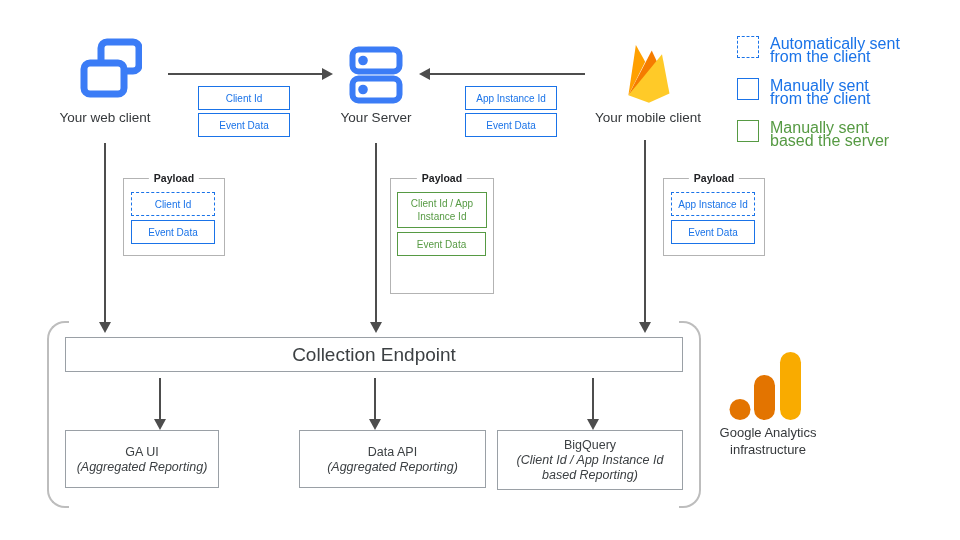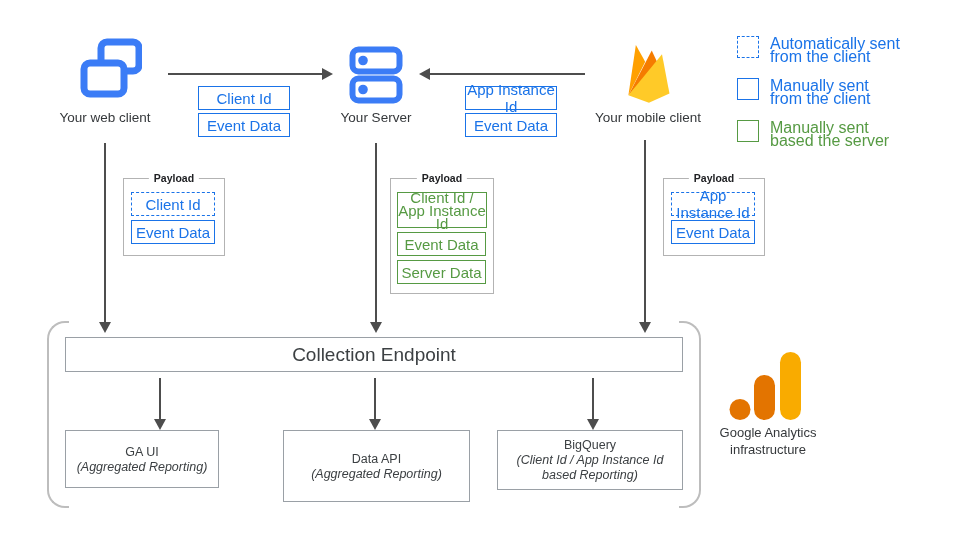--- a/index.html
+++ b/index.html
@@ -24,21 +24,21 @@
 
   
   .hline{position:absolute;height:2px;background:#4d4d4d;}
   .vline{position:absolute;width:2px;background:#4d4d4d;}
   .arr-right{position:absolute;width:0;height:0;border-left:11px solid #4d4d4d;border-top:6px solid transparent;border-bottom:6px solid transparent;}
   .arr-left{position:absolute;width:0;height:0;border-right:11px solid #4d4d4d;border-top:6px solid transparent;border-bottom:6px solid transparent;}
   .arr-down{position:absolute;width:0;height:0;border-top:11px solid #4d4d4d;border-left:6.5px solid transparent;border-right:6.5px solid transparent;}
 
   
   .chip{position:absolute;display:flex;align-items:center;justify-content:center;
-        background:#fff;font-size:15px;font-weight:500;text-align:center;
+        background:#fff;font-size:10px;font-weight:500;text-align:center;
         color:#1a73e8;border:1.5px solid #1a73e8;box-sizing:border-box;}
   .chip.dashed{border-style:dashed;}
   .chip.green{border-color:#569a43;color:#569a43;}
 
   
   .payload{position:absolute;border:1.5px solid #b3b3b3;background:#fff;box-sizing:border-box;padding-left:8px;}
   .payload-title{position:absolute;top:-7px;left:50%;transform:translateX(-50%);
         background:#fff;padding:0 5px;font-size:10.5px;font-weight:bold;color:#202124;white-space:nowrap;}
 
   
@@ -119,21 +119,20 @@
   <div class="payload" style="left:123px;top:178px;width:102px;height:78px;">
     <div class="payload-title">Payload</div>
     <div class="chip dashed" style="left:7px;top:13px;width:84px;height:24px;">Client Id</div>
     <div class="chip" style="left:7px;top:41px;width:84px;height:24px;">Event Data</div>
   </div>
 
   <div class="payload" style="left:390px;top:178px;width:104px;height:116px;">
     <div class="payload-title">Payload</div>
     <div class="chip green" style="left:6px;top:13px;width:90px;height:36px;line-height:13px;">Client Id / App Instance Id</div>
     <div class="chip green" style="left:6px;top:53px;width:89px;height:24px;">Event Data</div>
-    <div class="chip green" style="left:6px;top:81px;width:89px;height:24px;">Server Data</div>
   </div>
 
   <div class="payload" style="left:663px;top:178px;width:102px;height:78px;">
     <div class="payload-title">Payload</div>
     <div class="chip dashed" style="left:7px;top:13px;width:84px;height:24px;">App Instance Id</div>
     <div class="chip" style="left:7px;top:41px;width:84px;height:24px;">Event Data</div>
   </div>
 
   <div class="bracket left" style="left:47px;top:321px;width:22px;height:187px;"></div>
   <div class="bracket right" style="left:679px;top:321px;width:22px;height:187px;"></div>
@@ -146,21 +145,21 @@
   <div class="arr-down" style="left:153.5px;top:419px;"></div>
   <div class="vline" style="left:374px;top:378px;height:42px;"></div>
   <div class="arr-down" style="left:368.5px;top:419px;"></div>
   <div class="vline" style="left:592px;top:378px;height:42px;"></div>
   <div class="arr-down" style="left:586.5px;top:419px;"></div>
 
   <div class="big-box" style="left:65px;top:430px;width:154px;height:58px;">
     <div class="t1">GA UI</div>
     <div class="t2">(Aggregated Reporting)</div>
   </div>
-  <div class="big-box" style="left:283px;top:430px;width:187px;height:72px;">
+  <div class="big-box" style="left:299px;top:430px;width:187px;height:58px;">
     <div class="t1">Data API</div>
     <div class="t2">(Aggregated Reporting)</div>
   </div>
   <div class="big-box" style="left:497px;top:430px;width:186px;height:60px;">
     <div class="t1">BigQuery</div>
     <div class="t2">(Client Id / App Instance Id based Reporting)</div>
   </div>
 
   <svg class="abs" style="left:728px;top:350px;" width="74" height="70" viewBox="0 0 74 70">
     <rect x="52" y="2" width="21" height="68" rx="10.5" fill="#F9AB00"></rect>

